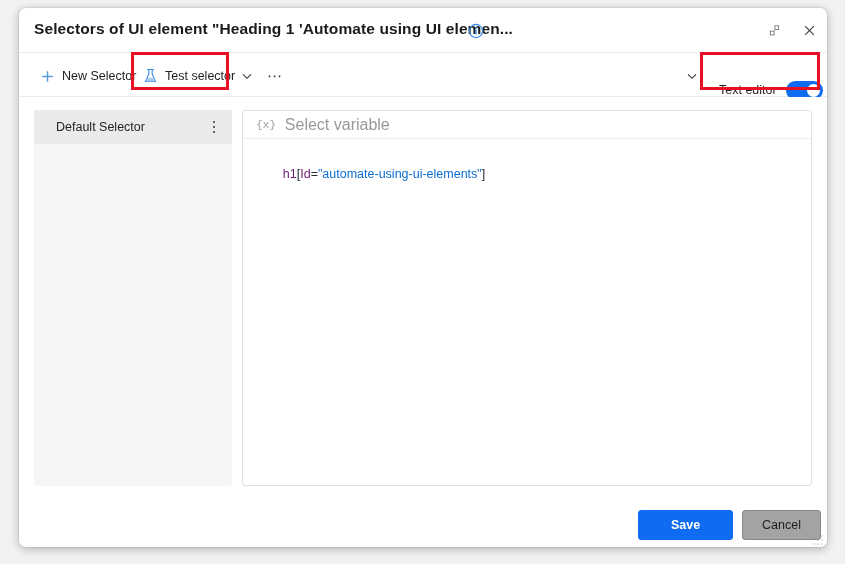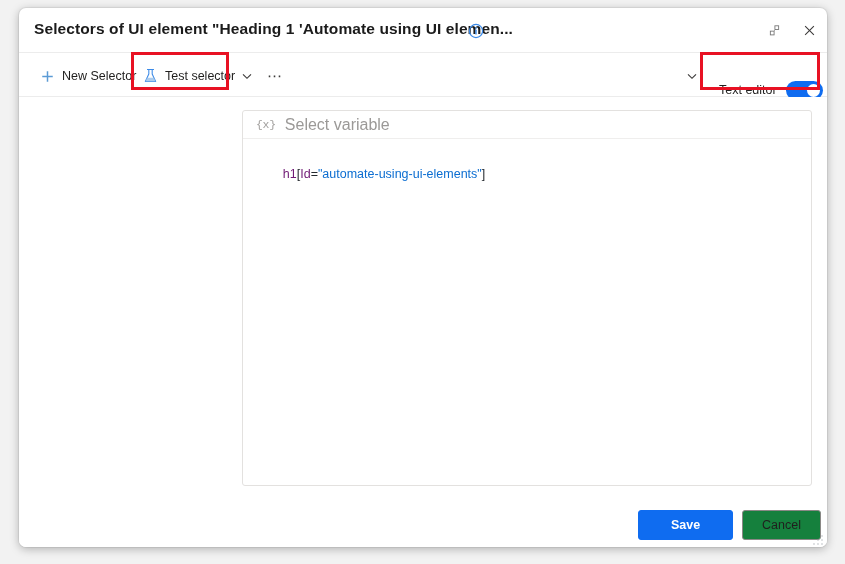--- a/index.html
+++ b/index.html
@@ -258,21 +258,21 @@
     left: 619px;
     width: 95px;
     background: #0f6cf0;
     color: #ffffff;
     border: 1px solid #0f6cf0;
     font-weight: 600;
   }
   .btn-cancel {
     left: 723px;
     width: 79px;
-    background: #15803d;
+    background: #a3a3a3;
     color: #201f1e;
     border: 1px solid #8a8886;
   }
 
   
   .grip {
     position: absolute;
     right: 3px;
     bottom: 3px;
     width: 12px;
@@ -362,20 +362,30 @@
         <span class="knob"></span>
       </span>
     </div>
   </div>
 
   <div class="redbox redbox-test"></div>
   <div class="redbox redbox-editor"></div>
 
   <div class="body-area">
 
+    <div class="selector-list">
+      <div class="selector-row">
+        <span class="selector-row-label">Default Selector</span>
+        <span class="row-menu">
+          <i></i>
+            <i></i>
+            <i></i>
+        </span>
+      </div>
+    </div>
 
     <div class="editor-panel">
       <div class="var-bar">
         <span class="var-glyph">{x}</span>
         <span class="var-label">Select variable</span>
       </div>
       <div class="code-area">
         <span class="tok-tag">h1</span><span class="tok-punct">[</span><span class="tok-attr">Id</span><span class="tok-eq">=</span><span class="tok-string">"automate-using-ui-elements"</span><span class="tok-punct">]</span>
       </div>
     </div>

